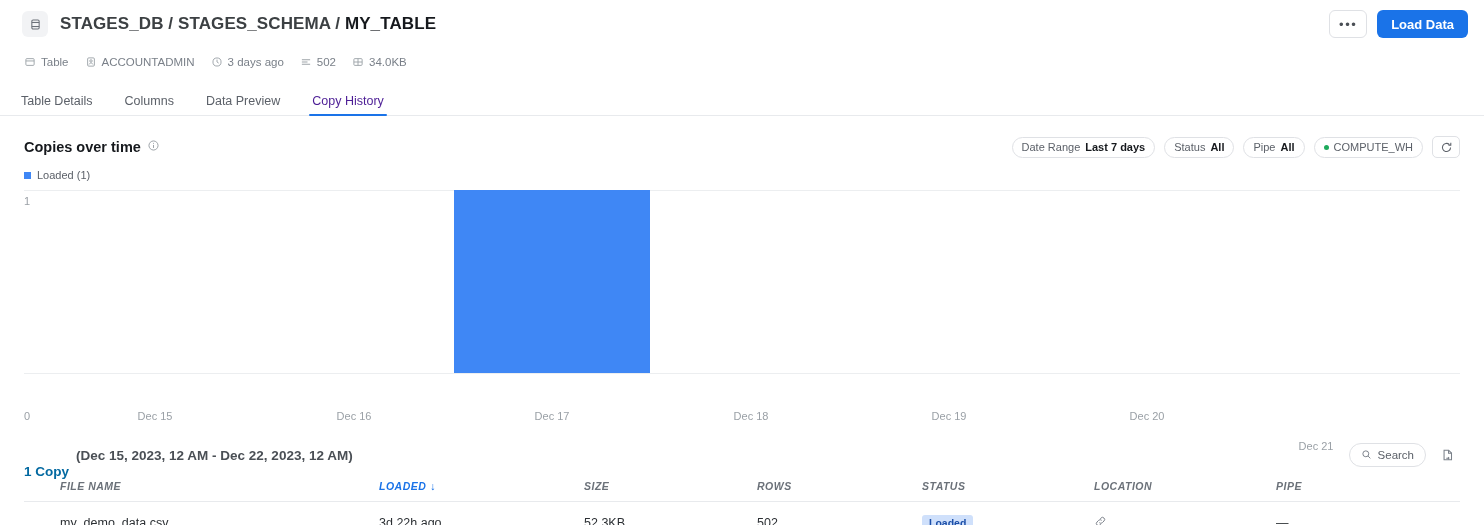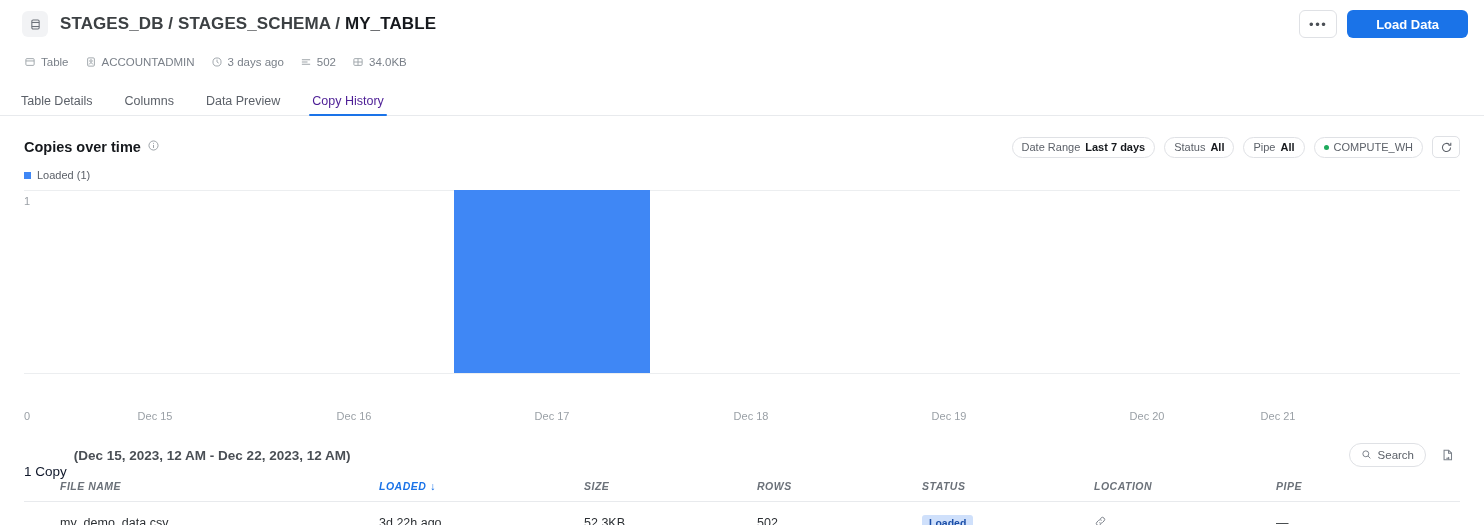--- a/index.html
+++ b/index.html
@@ -29,21 +29,21 @@
   }
   .crumb .leaf { color: #16191d; }
   .topbar-spacer { flex: 1 1 auto; }
   .btn-ellipsis {
     width: 38px; height: 28px; border: 1px solid #dfe1e5; border-radius: 6px;
     background: #fff; color: #4a4f55; font-size: 13px; line-height: 1;
     display: flex; align-items: center; justify-content: center;
     letter-spacing: 1.5px; cursor: pointer; margin-right: 10px;
   }
   .btn-primary {
-    height: 28px; padding: 0 29px; border: none; border-radius: 6px;
+    height: 28px; padding: 0 14px; border: none; border-radius: 6px;
     background: #1a73e8; color: #fff;
     font-size: 13px; font-weight: 700; font-family: inherit;
     cursor: pointer; white-space: nowrap;
   }
 
   
   .metabar {
     display: flex; align-items: center; gap: 16px;
     padding: 0 0 0 24px; height: 24px; margin-top: 2px;
   }
@@ -111,21 +111,21 @@
   .xtick {
     position: absolute; font-size: 11px; color: #9aa0a6;
     transform: translateX(-50%); top: 4px; white-space: nowrap;
   }
   .xtick.zero { transform: none; left: 0; }
 
   
   .table-head {
     display: flex; align-items: center; padding: 0 24px; height: 30px; margin-top: 12px;
   }
-  .table-head-title { font-size: 13.5px; font-weight: 400; color: #0f172a; margin-top: 32px; }
+  .table-head-title { font-size: 13.5px; font-weight: 700; color: #0369a1; margin-top: 32px; }
   .table-head-range { font-size: 13.5px; font-weight: 700; color: #4a4f55; margin-left: 7px; }
   .table-head-spacer { flex: 1 1 auto; }
   .search-btn {
     height: 24px; padding: 0 11px; border: 1px solid #dfe1e5; border-radius: 12px;
     background: #fff; display: flex; align-items: center; gap: 6px;
     font-size: 11.5px; color: #5c6169; cursor: pointer;
   }
   .export-btn {
     width: 24px; height: 24px; display: flex; align-items: center; justify-content: center;
     margin-left: 10px; cursor: pointer; color: #7a8089;
@@ -275,21 +275,21 @@
 </div>
 
 <div class="xaxis">
   <div class="xtick zero">0</div>
   <div class="xtick" style="left:131px;">Dec 15</div>
   <div class="xtick" style="left:330px;">Dec 16</div>
   <div class="xtick" style="left:528px;">Dec 17</div>
   <div class="xtick" style="left:727px;">Dec 18</div>
   <div class="xtick" style="left:925px;">Dec 19</div>
   <div class="xtick" style="left:1123px;">Dec 20</div>
-  <div class="xtick" style="left:1254px;">Dec 21</div>
+  <div class="xtick" style="left:1292px;margin-top:30px;">Dec 21</div>
 </div>
 
 <div class="table-head">
   <span class="table-head-title">1 Copy</span>
   <span class="table-head-range">(Dec 15, 2023, 12 AM - Dec 22, 2023, 12 AM)</span>
   <div class="table-head-spacer"></div>
   <div class="search-btn">
     <span>
       <svg width="11" height="11" viewBox="0 0 16 16" fill="none" stroke="#7a8089" stroke-width="1.4">
         <circle cx="7" cy="7" r="4.3"></circle>

